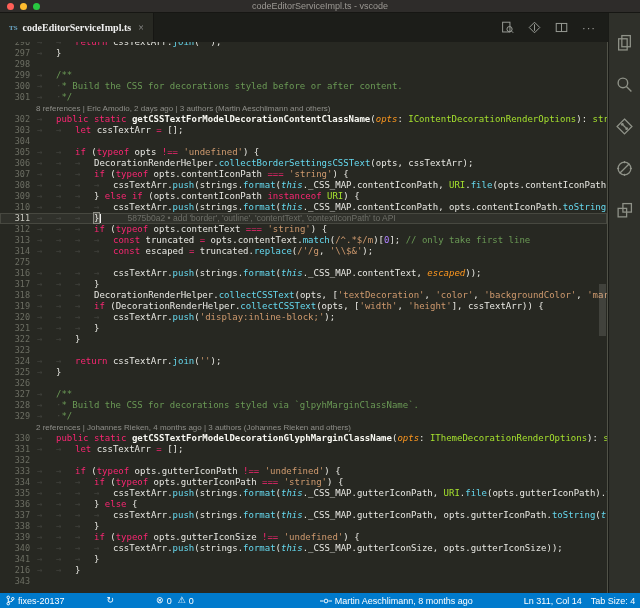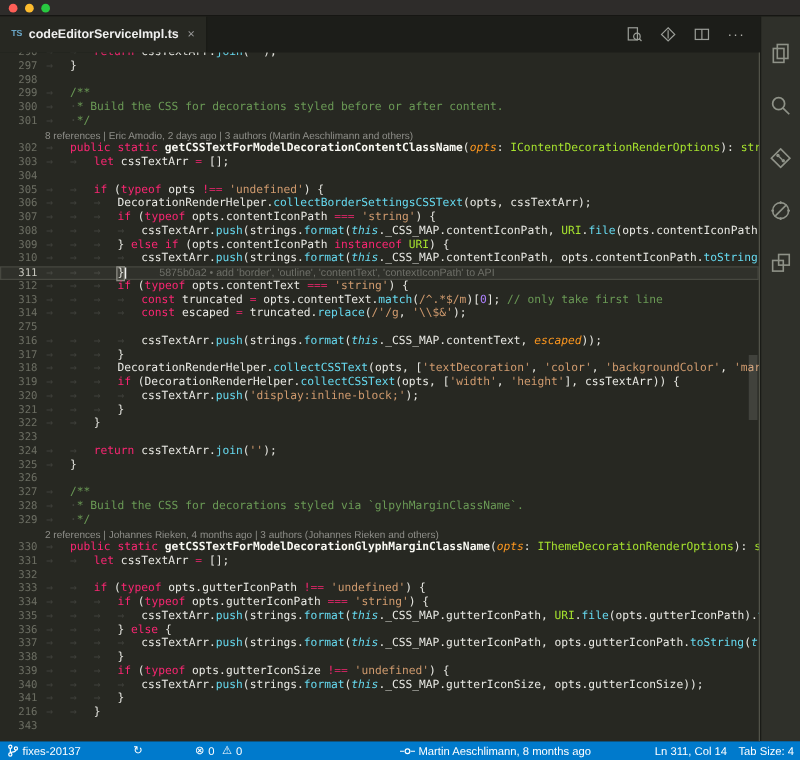--- a/index.html
+++ b/index.html
@@ -11,21 +11,21 @@
   .titlebar { height:13px; background:#2e2c2a; border-bottom:1px solid #161613; display:flex; align-items:center; position:relative; flex:0 0 13px; }
   .traffic { display:flex; gap:6px; margin-left:7px; }
   .dot { width:7px; height:7px; border-radius:50%; }
   .dot.r { background:#ff5f57; } .dot.y { background:#febc2e; } .dot.g { background:#28c840; }
   .win-title { position:absolute; left:0; right:0; text-align:center; font-size:9px; color:#9b9893; }
 
   
   .mid { flex:1; display:flex; min-height:0; }
   .left-col { flex:1; display:flex; flex-direction:column; min-width:0; }
 
-  .tabbar { height:29px; background:#1c1d19; display:flex; align-items:stretch; flex:0 0 29px; }
+  .tabbar { height:29px; background:#1c1d19; display:flex; align-items:stretch; flex:0 0 29px;font-family:Liberation Serif, serif; }
   .tab { background:#272822; display:flex; align-items:center; gap:5px; padding:0 9px; border-right:1px solid #161613; }
   .tab-ts { color:#6ba7c7; font-size:7px; font-weight:bold; }
   .tab-label { color:#efefef; font-size:10px; font-weight:bold; }
   .tab-close { color:#9a9a9a; font-size:10px; margin-left:2px; cursor:pointer; }
   .tab-actions { margin-left:auto; display:flex; align-items:center; gap:14px; padding-right:12px; color:#9a9d97; }
   .tab-actions svg { display:block; }
   .dots3 { font-size:11px; letter-spacing:1px; color:#b0b0ab; line-height:6px; }
 
   
   .editor { flex:1; background:#272822; position:relative; overflow:hidden; border-right:1px solid #515248; }
@@ -73,20 +73,21 @@
 <body>
 
 <div class="window">
 
   <div class="titlebar">
     <div class="traffic">
       <span class="dot r"></span>
       <span class="dot y"></span>
       <span class="dot g"></span>
     </div>
+    <div class="win-title">codeEditorServiceImpl.ts - vscode</div>
   </div>
 
   <div class="mid">
     <div class="left-col">
 
       <div class="tabbar">
         <div class="tab">
           <span class="tab-ts">TS</span>
           <span class="tab-label">codeEditorServiceImpl.ts</span>
           <span class="tab-close">×</span>

